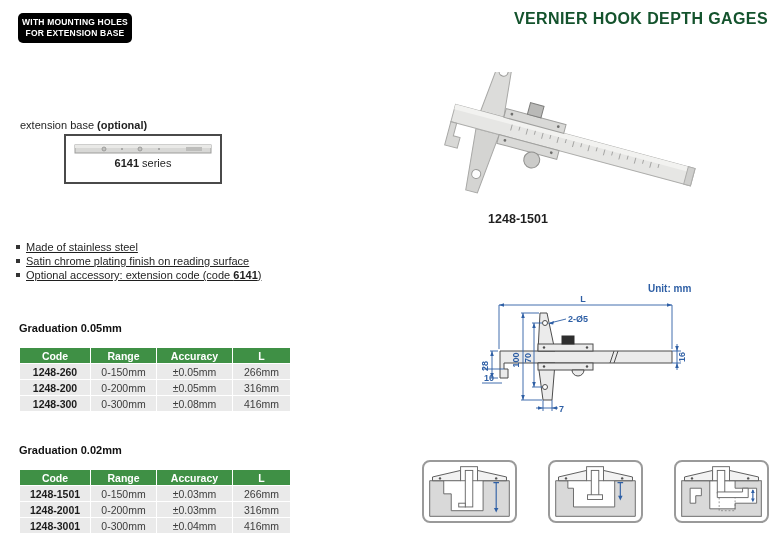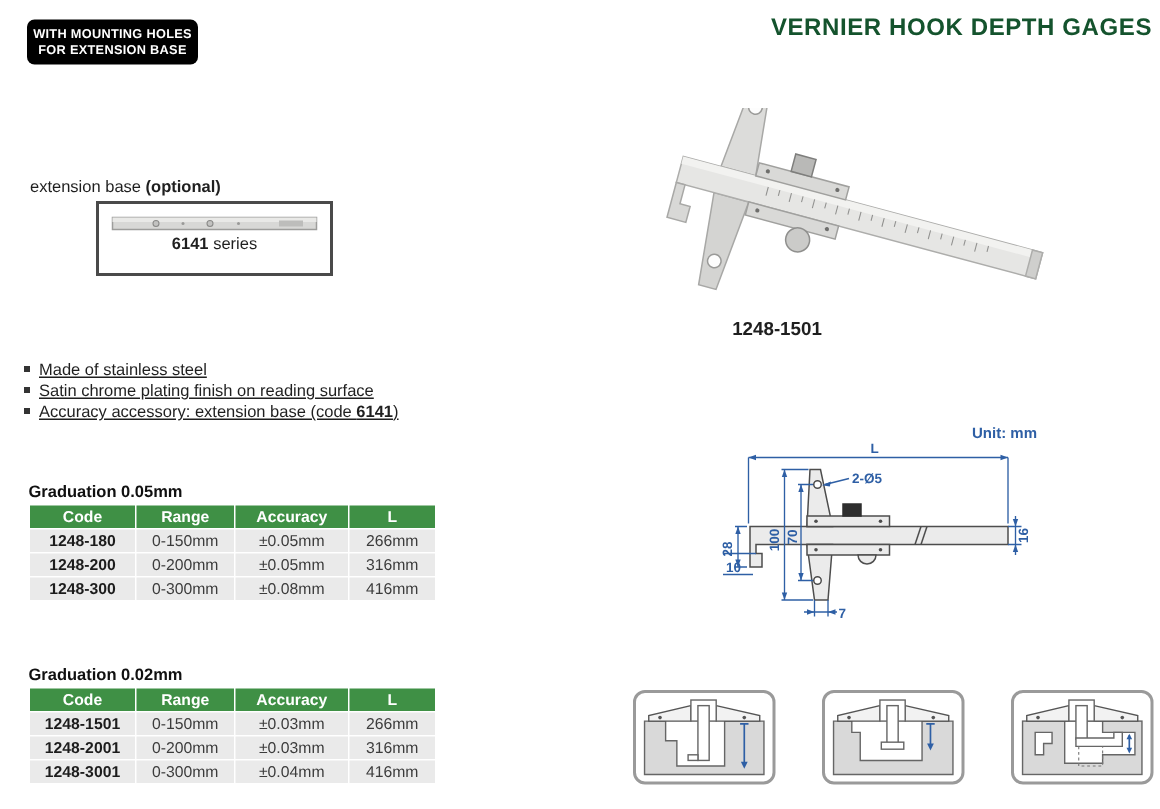--- a/index.html
+++ b/index.html
@@ -30,21 +30,21 @@
                 font-size:12.5px;font-weight:bold;}
 
   
   .features{position:absolute;left:16px;top:240px;font-size:11px;line-height:14px;text-decoration:underline;}
   .feat{white-space:nowrap;}
   .sq{display:inline-block;width:4px;height:4px;background:#333;margin:0 6px 2px 0;}
   .feat b{font-weight:bold;}
 
   
   .tbl-title{position:absolute;font-size:11px;font-weight:bold;color:#101010;text-align:center;}
-  .spec-table{position:absolute;border-collapse:separate;border-spacing:1px;}
+  .spec-table{position:absolute;border-collapse:separate;border-spacing:1px;margin-top:11px;}
   .spec-table th{background:#3f9045;color:#fff;font-size:10.5px;font-weight:bold;
                  height:15px;padding:0;text-align:center;}
   .spec-table td{background:#eaeaea;color:#3c3c3c;font-size:10.5px;height:15px;
                  padding:0;text-align:center;}
   .spec-table td.code{font-weight:bold;color:#1c1c1c;}
   .c0{width:70px;} .c1{width:65px;} .c2{width:75px;} .c3{width:57px;}
 
   
   .drawing{position:absolute;left:440px;top:270px;}
   .dim-text{fill:#2e5fa5;font-size:9px;font-weight:bold;font-family:"Liberation Sans",sans-serif;}
@@ -139,34 +139,34 @@
         <circle cx="145" cy="33" r="1.4" fill="#6e6e6c"></circle>
       <circle cx="97" cy="60" r="1.4" fill="#6e6e6c"></circle>
         <circle cx="145" cy="60" r="1.4" fill="#6e6e6c"></circle>
     </g>
   </svg>
   <div class="product-code">1248-1501</div>
 
   <div class="features">
     <div class="feat"><span class="sq"></span><span>Made of stainless steel</span></div>
     <div class="feat"><span class="sq"></span><span>Satin chrome plating finish on reading surface</span></div>
-    <div class="feat"><span class="sq"></span><span>Accuracy accessory: extension base (code </span><b>6141</b><span>)</span></div>
+    <div class="feat"><span class="sq"></span><span>Optional accessory: extension code (code </span><b>6141</b><span>)</span></div>
   </div>
 
   <div class="tbl-title" style="left:19px;top:322px;">Graduation 0.05mm</div>
   <table class="spec-table" style="left:19px;top:336px;">
     <tbody>
         <tr>
       <th class="c0">Code</th>
       <th class="c1">Range</th>
       <th class="c2">Accuracy</th>
       <th class="c3">L</th>
     </tr>
     <tr>
-      <td class="code">1248-180</td>
+      <td class="code">1248-260</td>
       <td>0-150mm</td>
       <td>±0.05mm</td>
       <td>266mm</td>
     </tr>
     <tr>
       <td class="code">1248-200</td>
       <td>0-200mm</td>
       <td>±0.05mm</td>
       <td>316mm</td>
     </tr>

